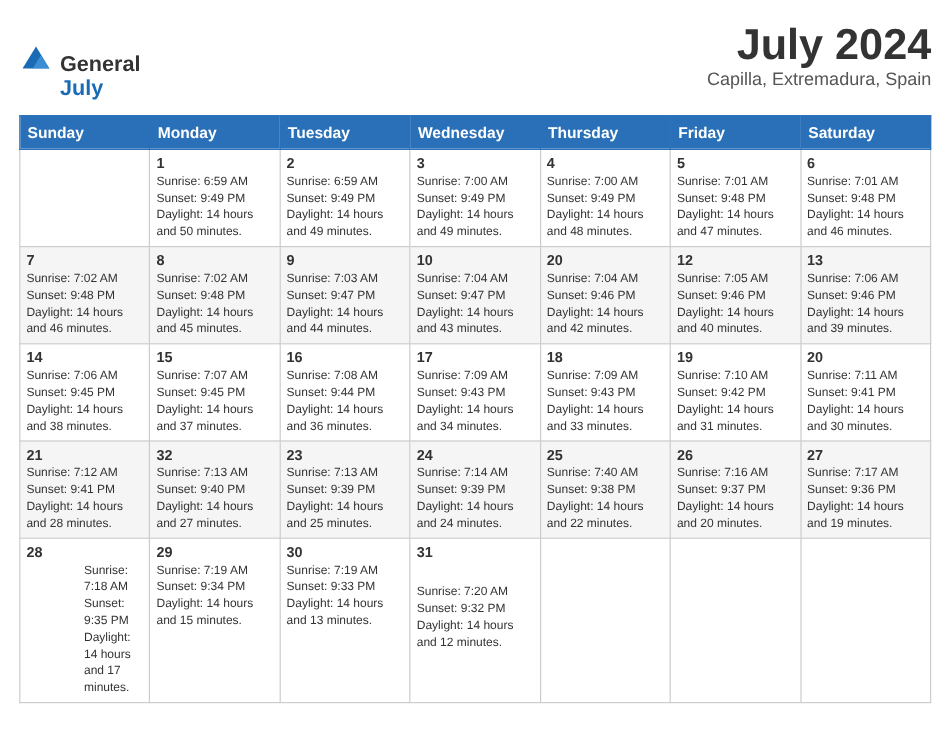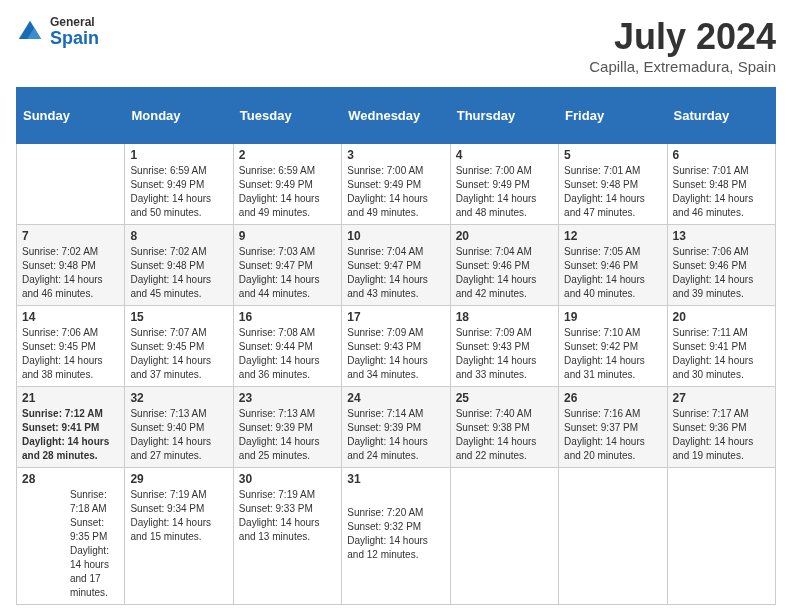--- a/index.html
+++ b/index.html
@@ -20,23 +20,24 @@
       display: flex;
       align-items: center;
       gap: 6px;
     }
     .logo-text {
       display: flex;
       flex-direction: column;
       line-height: 1.1;
     }
     .logo-general {
-      font-size: 12px;
+      font-size: 18px;
       font-weight: bold;
       color: #333;
+      margin-top: 28px;
     }
     .logo-blue {
       font-size: 18px;
       font-weight: bold;
       color: #1a6bb5;
     }
     .logo-icon {
       width: 28px;
       height: 28px;
     }
@@ -55,21 +56,21 @@
     }
     table {
       width: 100%;
       border-collapse: collapse;
       table-layout: fixed;
     }
     th {
       background-color: #2970b8;
       color: #fff;
       text-align: left;
-      padding: 20px 6px;
+      padding: 6px 6px;
       font-size: 13px;
       font-weight: bold;
       border: 1px solid #2970b8;
     }
     td {
       border: 1px solid #ccc;
       vertical-align: top;
       padding: 4px 5px;
       font-size: 10.5px;
       color: #333;
@@ -102,21 +103,21 @@
 <body>
 
 <div class="header-area">
   <div class="logo">
     <svg class="logo-icon" viewBox="0 0 40 40">
       <polygon points="20,4 36,30 4,30" fill="#1a6bb5"></polygon>
       <polygon points="26,14 36,30 16,30" fill="#4a9de0" opacity="0.7"></polygon>
     </svg>
     <div class="logo-text">
       <span class="logo-general">General</span>
-      <span class="logo-blue">Spain</span>
+      <span class="logo-blue">July</span>
     </div>
   </div>
   <div class="title-area">
     <div class="month-year">July 2024</div>
     <div class="location">Capilla, Extremadura, Spain</div>
   </div>
 </div>
 
 <table>
   <thead>
@@ -274,21 +275,21 @@
           <div class="day-number">20</div>
           <div class="day-info" style="white-space: pre-line;">Sunrise: 7:11 AM
 Sunset: 9:41 PM
 Daylight: 14 hours
 and 30 minutes.</div>
         </td>
       </tr>
       <tr>
         <td>
           <div class="day-number">21</div>
-          <div class="day-info" style="white-space: pre-line; font-weight: bold;">Sunrise: 7:12 AM
+          <div class="day-info" style="white-space: pre-line;">Sunrise: 7:12 AM
 Sunset: 9:41 PM
 Daylight: 14 hours
 and 28 minutes.</div>
         </td>
         <td>
           <div class="day-number">32</div>
           <div class="day-info" style="white-space: pre-line;">Sunrise: 7:13 AM
 Sunset: 9:40 PM
 Daylight: 14 hours
 and 27 minutes.</div>

